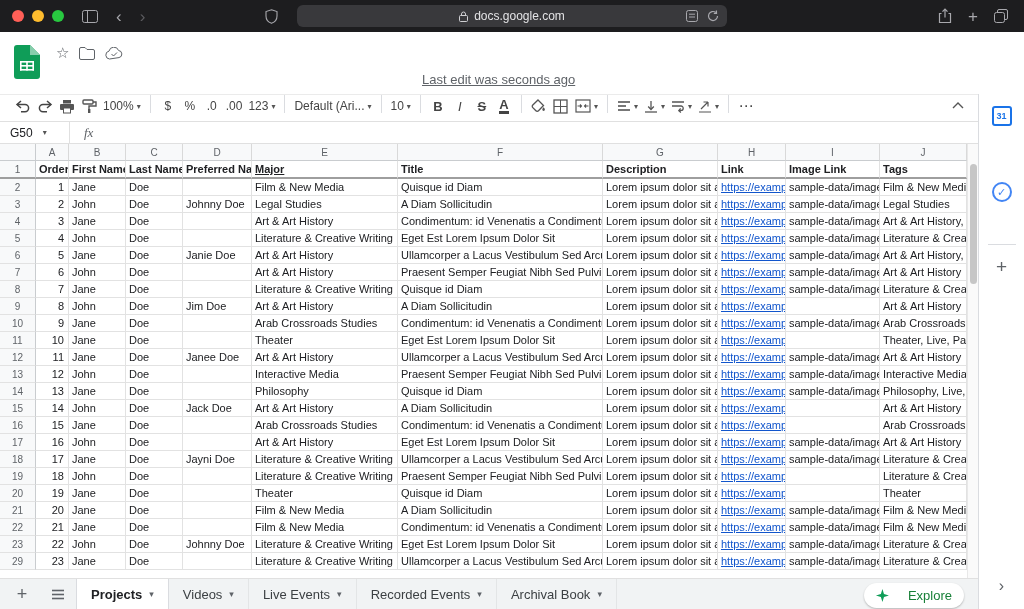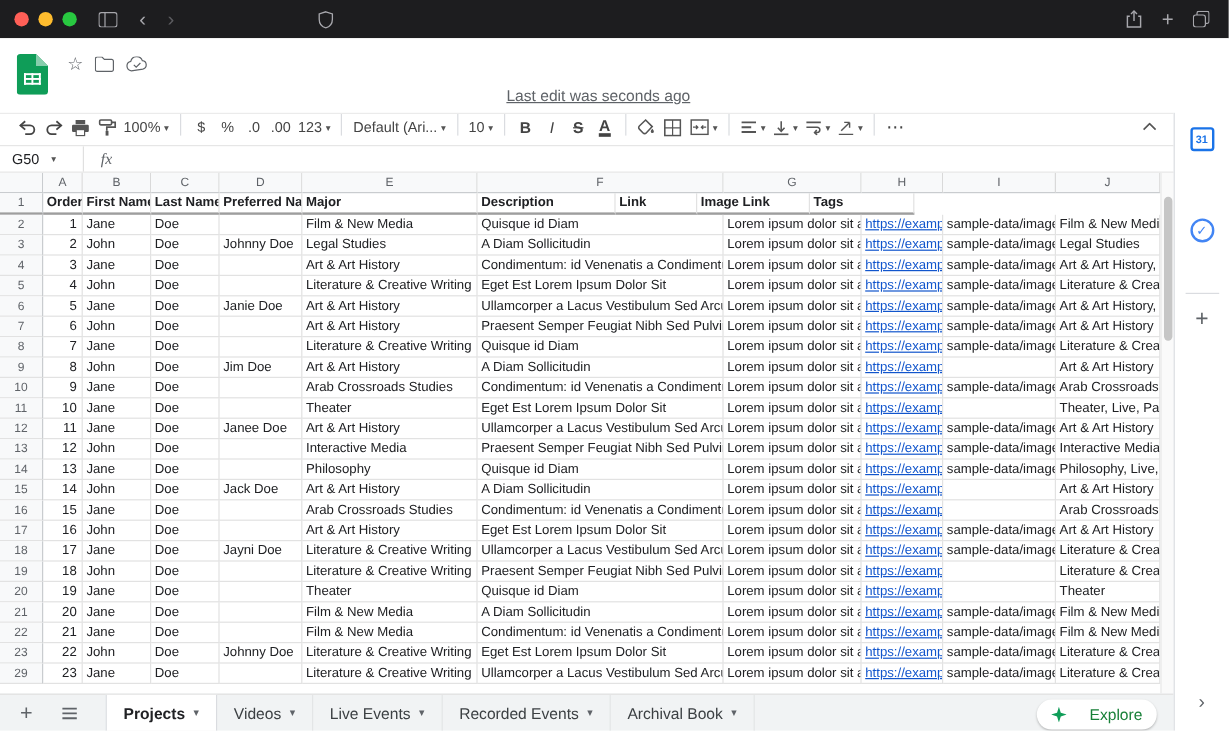--- a/index.html
+++ b/index.html
@@ -65,21 +65,21 @@
   .grid-row.frozen .cell,.grid-row.frozen .row-number{border-bottom:2px solid #9e9e9e}
   .cell.right{text-align:right;padding-right:4px}
   .cell.bold{font-weight:bold}
   .cell.link{color:#1155cc;text-decoration:underline}
   .v-scroll{position:absolute;top:0;right:0;width:11px;height:434px;background:#fafafa;border-left:1px solid #e8e8e8}
   .v-thumb{position:absolute;top:20px;left:2px;width:7px;height:120px;border-radius:4px;background:#c6c6c6}
 
   
   .tabbar{position:absolute;bottom:0;left:0;width:978px;height:31px;background:#f1f3f4;border-top:1px solid #e0e0e0;display:flex;align-items:center}
   .tabbar-btn{color:#5f6368;font-size:18px;width:28px;height:28px;display:flex;align-items:center;justify-content:center;margin-left:8px}
-  .sheet-tabs{display:flex;height:100%;margin-left:16px}
+  .sheet-tabs{display:flex;height:100%;margin-left:4px}
   .sheet-tab{height:100%;display:flex;align-items:center;gap:7px;padding:0 14px;font-size:13px;color:#3c4043;border-right:1px solid #e3e5e6}
   .sheet-tab.active{background:#fff;font-weight:bold;color:#202124;border-left:1px solid #dadce0;border-right:1px solid #dadce0}
   .tab-arrow{font-size:9px;color:#5f6368}
   .explore{position:absolute;right:14px;top:4px;height:25px;background:#fff;border-radius:13px;display:flex;align-items:center;gap:19px;padding:0 12px;box-shadow:0 1px 2px rgba(0,0,0,.25)}
   .explore-star{width:13px;height:13px;background:#0f9d58;clip-path:polygon(50% 0,62% 38%,100% 50%,62% 62%,50% 100%,38% 62%,0 50%,38% 38%)}
   .explore-label{font-size:13px;color:#188038}
 
   
   .side-panel{position:absolute;top:62px;right:0;width:46px;height:515px;background:#fff;border-left:1px solid #dadce0}
   .sp-icon{position:absolute;left:50%;transform:translateX(-50%)}
@@ -108,20 +108,44 @@
           <line x1="5.5" y1="0.5" x2="5.5" y2="12.5" stroke="#a8a8ad"></line>
         </svg>
     </span>
     <span class="nav-btn">‹</span>
     <span class="nav-btn dim">›</span>
     <span class="nav-btn b-icon shield-wrap">
       <svg width="13" height="15" viewBox="0 0 13 15">
           <path d="M6.5 0.8 L12 2.6 V7 C12 10.8 9.6 13.3 6.5 14.3 C3.4 13.3 1 10.8 1 7 V2.6 Z" fill="none" stroke="#a8a8ad" stroke-width="1.1"></path>
         </svg>
     </span>
+    <div class="addr-pill">
+      <span class="b-icon">
+        <svg width="9" height="11" viewBox="0 0 9 11">
+            <rect x="0.5" y="4.5" width="8" height="6" rx="1" fill="none" stroke="#cfcfd2"></rect>
+            <path d="M2.5 4.5 V3 a2 2 0 0 1 4 0 v1.5" fill="none" stroke="#cfcfd2"></path>
+          </svg>
+      </span>
+      <span>docs.google.com</span>
+      <span class="pill-right">
+        <span class="b-icon">
+          <svg width="12" height="12" viewBox="0 0 12 12">
+              <rect x="0.5" y="0.5" width="11" height="11" rx="2" fill="none" stroke="#a8a8ad"></rect>
+              <line x1="3" y1="4.2" x2="9" y2="4.2" stroke="#a8a8ad"></line>
+              <line x1="3" y1="7" x2="9" y2="7" stroke="#a8a8ad"></line>
+            </svg>
+        </span>
+        <span class="b-icon">
+          <svg width="12" height="12" viewBox="0 0 12 12">
+              <path d="M10.5 6 A4.5 4.5 0 1 1 8.8 2.5" fill="none" stroke="#a8a8ad" stroke-width="1.2"></path>
+              <path d="M9.4 0.6 L9.5 3.3 L6.8 3.3" fill="none" stroke="#a8a8ad" stroke-width="1.2"></path>
+            </svg>
+        </span>
+      </span>
+    </div>
     <div class="browser-right">
       <span class="b-icon">
         <svg width="14" height="16" viewBox="0 0 14 16">
             <path d="M3.5 5.5 H1.5 V14.5 H12.5 V5.5 H10.5" fill="none" stroke="#a8a8ad" stroke-width="1.2"></path>
             <line x1="7" y1="1.6" x2="7" y2="9.5" stroke="#a8a8ad" stroke-width="1.2"></line>
             <path d="M4.5 3.6 L7 1.2 L9.5 3.6" fill="none" stroke="#a8a8ad" stroke-width="1.2"></path>
           </svg>
       </span>
       <span class="plus-glyph">+</span>
       <span class="b-icon">
@@ -315,21 +339,22 @@
           <div class="col-letter" style="width: 94px;">I</div>
           <div class="col-letter" style="width: 87px;">J</div>
         </div>
       <div>
           <div class="grid-row frozen">
             <div class="row-number">1</div>
             <div class="cell bold" style="width: 33px;">Order</div>
             <div class="cell bold" style="width: 57px;">First Name</div>
             <div class="cell bold" style="width: 57px;">Last Name</div>
             <div class="cell bold" style="width: 69px;">Preferred Name</div>
-            <div class="cell bold" style="width: 146px;">Major</div>
+            <div class="cell bold" style="width: 146px; text-decoration: underline;">Major</div>
+            <div class="cell bold" style="width: 205px;">Title</div>
             <div class="cell bold" style="width: 115px;">Description</div>
             <div class="cell bold" style="width: 68px;">Link</div>
             <div class="cell bold" style="width: 94px;">Image Link</div>
             <div class="cell bold" style="width: 87px;">Tags</div>
           </div>
           <div class="grid-row">
             <div class="row-number">2</div>
             <div class="cell right" style="width: 33px;">1</div>
             <div class="cell" style="width: 57px;">Jane</div>
             <div class="cell" style="width: 57px;">Doe</div>

